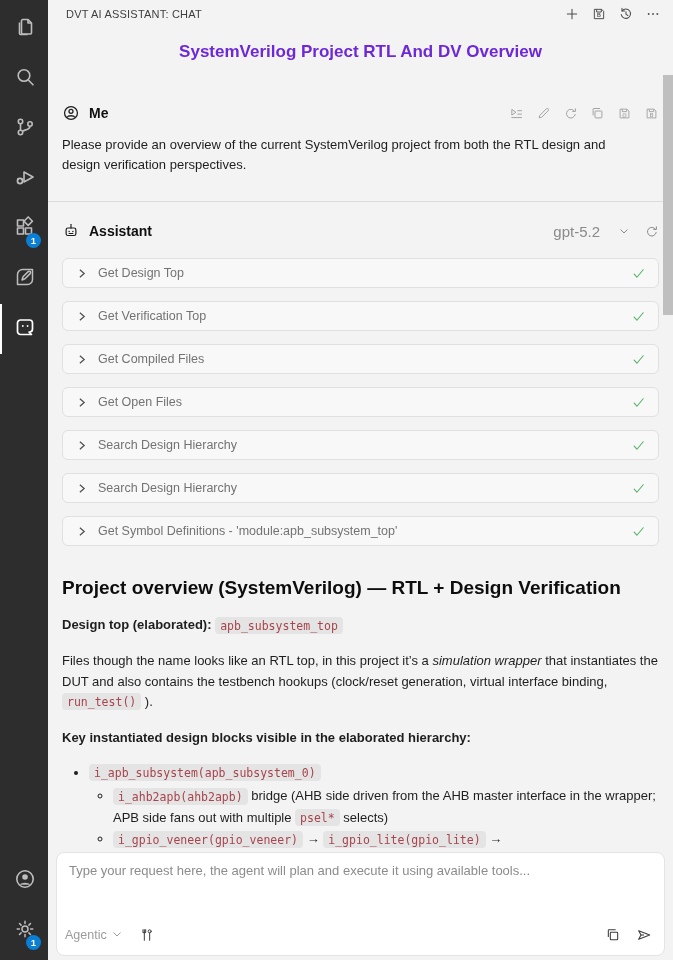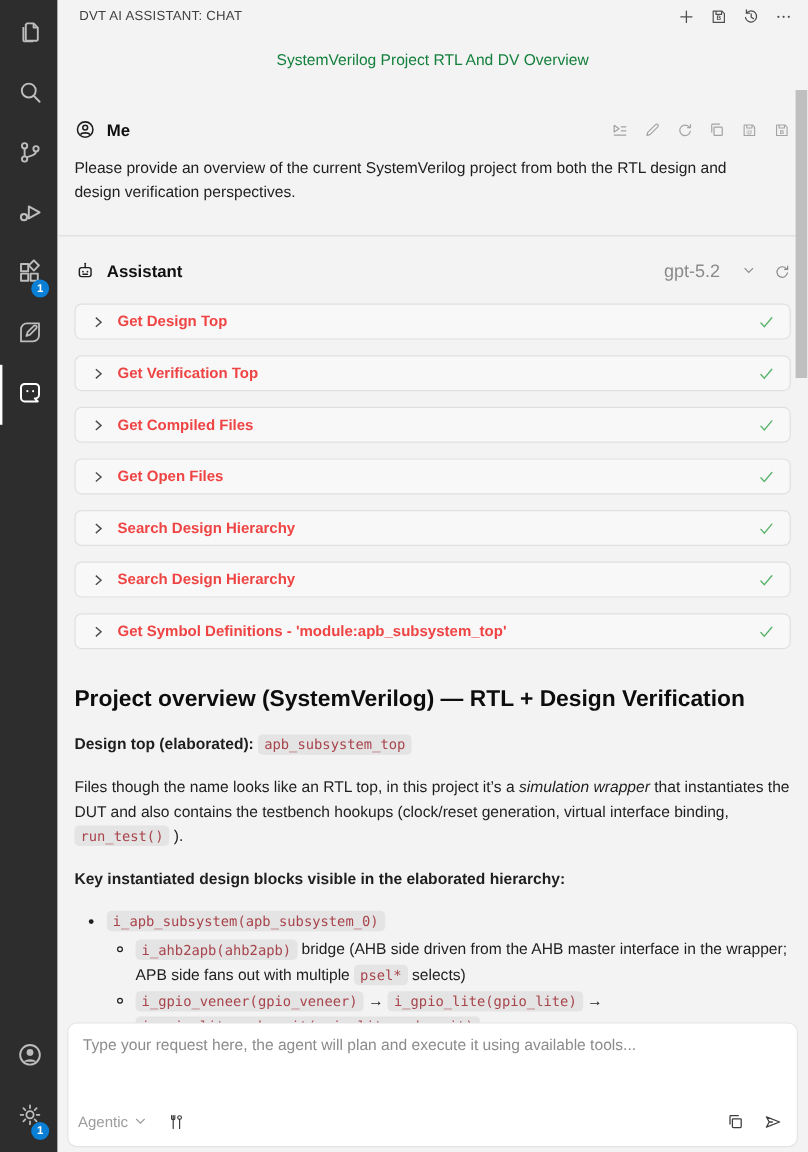--- a/index.html
+++ b/index.html
@@ -43,21 +43,21 @@
   .panel-header {
     height: 26px; display: flex; align-items: center;
     padding: 2px 12px 0 18px;
     gap: 28px;
   }
   .panel-title { font-size: 11px; color: #3f3f3f; letter-spacing: .2px; }
   .panel-actions { margin-left: auto; display: flex; align-items: center; gap: 11px; color: #4f4f4f; }
   .panel-actions svg { width: 16px; height: 16px; display: block; cursor: pointer; }
 
   .chat-title {
-    text-align: center; font-size: 13px; font-weight: 400; color: #15803d;
+    text-align: center; font-size: 17px; font-weight: 700; color: #6d28d9;
     margin: 16px 24px 0 24px;
   }
 
   .msg { padding: 0 14px; }
   .msg-header { display: flex; align-items: center; height: 26px; margin-top: 38px; }
   .msg-header.assistant-header { margin-top: 10px; }
   .msg-avatar { width: 18px; height: 18px; color: #1e1e1e; margin-right: 9px; }
   .msg-avatar svg { width: 18px; height: 18px; display: block; }
   .msg-name { font-size: 14px; font-weight: 700; color: #101010; }
   .msg-actions { margin-left: auto; display: flex; align-items: center; gap: 12px; color: #a3a3a3; }
@@ -73,21 +73,21 @@
   .assistant-rerun svg { width: 15px; height: 15px; display: block; cursor: pointer; }
 
   .tools-list { margin-top: 14px; }
   .tool-row {
     margin: 0 14px 13px 14px; height: 30px;
     background: #f8f8f8; border: 1px solid #e0e0e0; border-radius: 6px;
     display: flex; align-items: center; padding: 0 12px; cursor: pointer;
   }
   .tool-chevron { color: #4d4d4d; width: 13px; height: 13px; margin-right: 10px; flex: none; }
   .tool-chevron svg { width: 13px; height: 13px; display: block; }
-  .tool-label { font-size: 12.5px; font-weight: 700; color: #ef4444; white-space: nowrap; overflow: hidden; }
+  .tool-label { font-size: 12.5px; font-weight: 400; color: #737373; white-space: nowrap; overflow: hidden; }
   .tool-check { margin-left: auto; color: #58b36b; flex: none; }
   .tool-check svg { width: 15px; height: 15px; display: block; }
 
   .markdown { padding: 6px 14px 0 14px; }
   .markdown h1 { font-size: 19px; font-weight: 700; color: #0d0d0d; margin: 12px 0 4px 0; }
   .markdown h2 { font-size: 14.5px; font-weight: 700; color: #0d0d0d; margin: 20px 0 4px 0; }
   .markdown p { font-size: 13px; line-height: 1.55; margin: 16px 0 0 0; }
   .markdown .bold { font-weight: 700; }
   .markdown em { font-style: italic; }
   code.chip {

